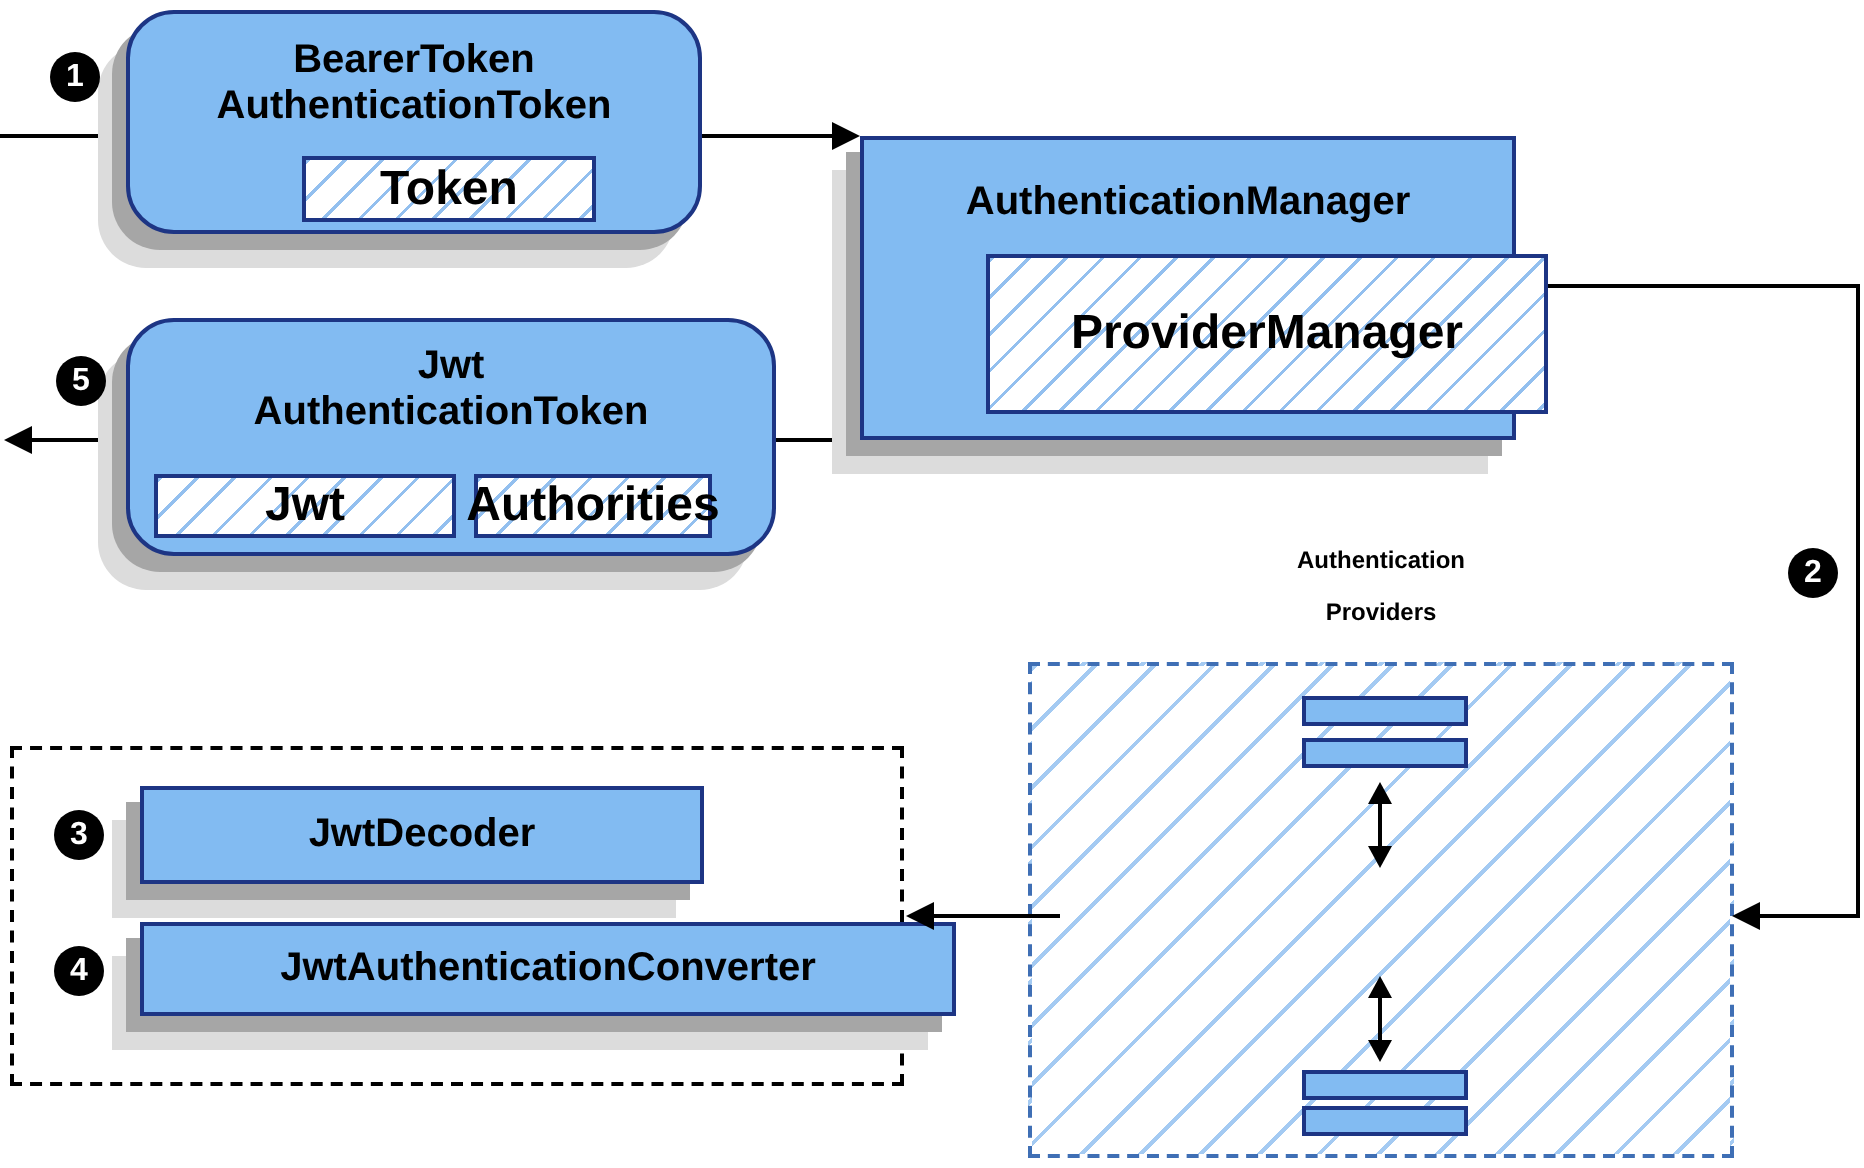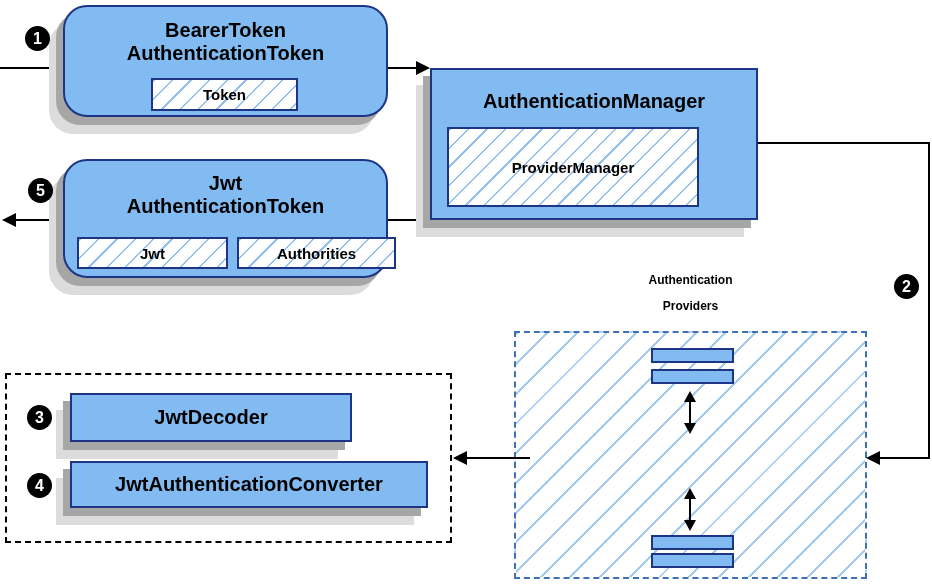--- a/index.html
+++ b/index.html
@@ -20,21 +20,21 @@
     position:absolute; box-sizing:border-box; z-index:3;
     background:#82bbf2; border:2px solid #1d3584; text-align:center;
     box-shadow:-7px 8px 0 #a6a6a6, -14px 17px 0 #dcdcdc;
   }
   .node.rounded{border-radius:24px;}
   .node .title{line-height:23px; font-size:20px;}
   .chip{
     position:absolute; box-sizing:border-box; z-index:3;
     border:2px solid #1d3584; background-color:#fff;
     background-image:repeating-linear-gradient(135deg, rgba(141,188,238,.95) 0 1.6px, transparent 1.6px 13px);
-    display:flex; align-items:center; justify-content:center; font-size:15px;
+    display:flex; align-items:center; justify-content:center; font-size:24px;
   }
   
   .region{position:absolute; box-sizing:border-box; z-index:1;}
   .region.providers{
     border:2px dashed #3f6fb5; background-color:#fff;
     background-image:repeating-linear-gradient(135deg, rgba(148,193,240,.85) 0 2px, transparent 2px 21px);
   }
   .region.resolvers{border:2px dashed #000; background:#fff;}
   
   .bar{position:absolute; box-sizing:border-box; width:83px; height:15px; z-index:3;
@@ -66,57 +66,57 @@
   <div class="arr left" style="left:453px;top:451px"></div>
 
   <div class="region providers" style="left:514px;top:331px;width:353px;height:248px"></div>
   <div class="region resolvers" style="left:5px;top:373px;width:447px;height:170px"></div>
 
   <div class="grouplabel" style="left:514px;top:267px;width:353px">
     <div>Authentication</div>
     <div>Providers</div>
   </div>
 
-  <div class="node rounded" style="left:63px;top:5px;width:325px;height:112px;padding-top:12px">
+  <div class="node rounded" style="left:63px;top:5px;width:288px;height:112px;padding-top:12px">
     <div class="title">BearerToken</div>
     <div class="title">AuthenticationToken</div>
   </div>
   <div class="chip" style="left:151px;top:78px;width:147px;height:33px">Token</div>
 
   <div class="node" style="left:430px;top:68px;width:328px;height:152px;padding-top:20px">
     <div class="title big">AuthenticationManager</div>
   </div>
-  <div class="chip" style="left:447px;top:127px;width:252px;height:80px">ProviderManager</div>
+  <div class="chip" style="left:493px;top:127px;width:281px;height:80px">ProviderManager</div>
 
   <div class="node rounded" style="left:63px;top:159px;width:325px;height:119px;padding-top:11px">
     <div class="title">Jwt</div>
     <div class="title">AuthenticationToken</div>
   </div>
   <div class="chip" style="left:77px;top:237px;width:151px;height:32px">Jwt</div>
-  <div class="chip" style="left:237px;top:237px;width:159px;height:32px">Authorities</div>
+  <div class="chip" style="left:237px;top:237px;width:119px;height:32px">Authorities</div>
 
   <div class="bar" style="left:651px;top:348px"></div>
   <div class="bar" style="left:651px;top:369px"></div>
 
   <div class="arr up" style="left:684px;top:391px"></div>
   <div class="ln v" style="left:689px;top:400px;height:28px;z-index:3"></div>
   <div class="arr down" style="left:684px;top:423px"></div>
 
 
   <div class="arr up" style="left:684px;top:488px"></div>
   <div class="ln v" style="left:689px;top:497px;height:28px;z-index:3"></div>
   <div class="arr down" style="left:684px;top:520px"></div>
 
   <div class="bar" style="left:651px;top:535px"></div>
   <div class="bar" style="left:651px;top:553px"></div>
 
   <div class="node" style="left:70px;top:393px;width:282px;height:49px;padding-top:11px">
     <div class="title">JwtDecoder</div>
   </div>
-  <div class="node" style="left:70px;top:461px;width:358px;height:47px;padding-top:10px">
+  <div class="node" style="left:70px;top:461px;width:408px;height:47px;padding-top:10px">
     <div class="title big">JwtAuthenticationConverter</div>
   </div>
 
   <div class="badge" style="left:25px;top:26px">1</div>
   <div class="badge" style="left:894px;top:274px">2</div>
   <div class="badge" style="left:27px;top:405px">3</div>
   <div class="badge" style="left:27px;top:473px">4</div>
   <div class="badge" style="left:28px;top:178px">5</div>
 
 </div>

